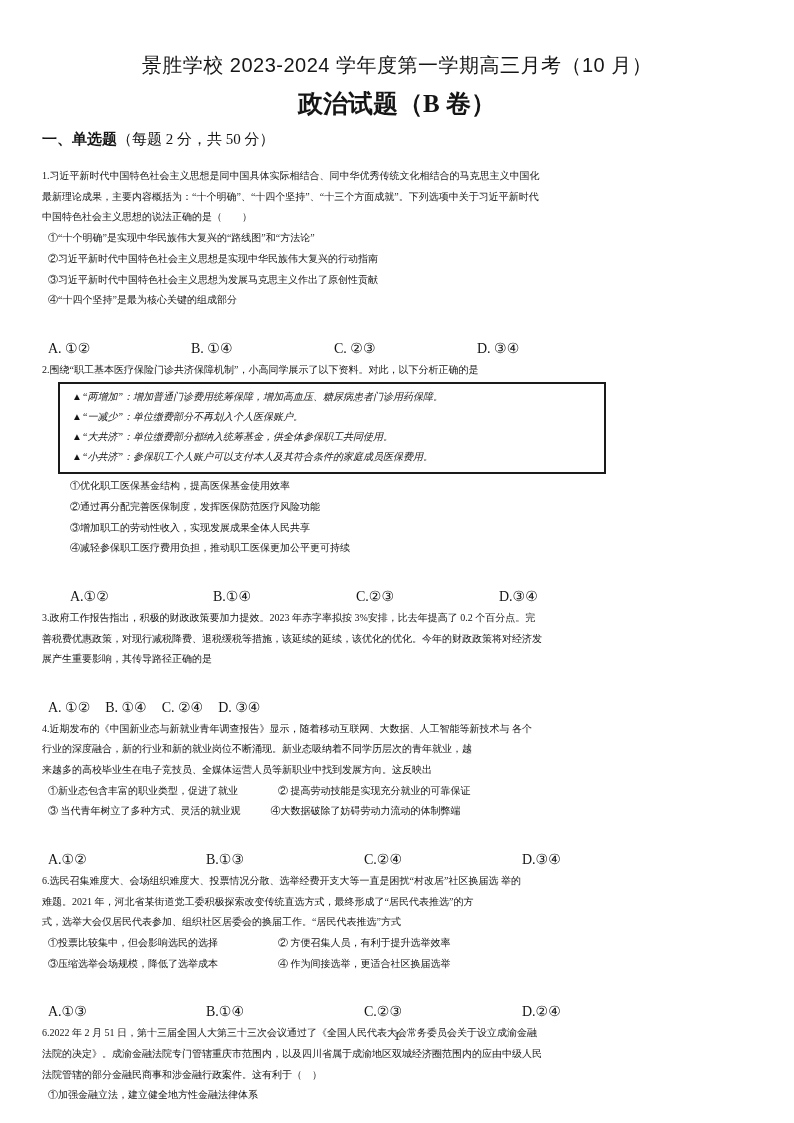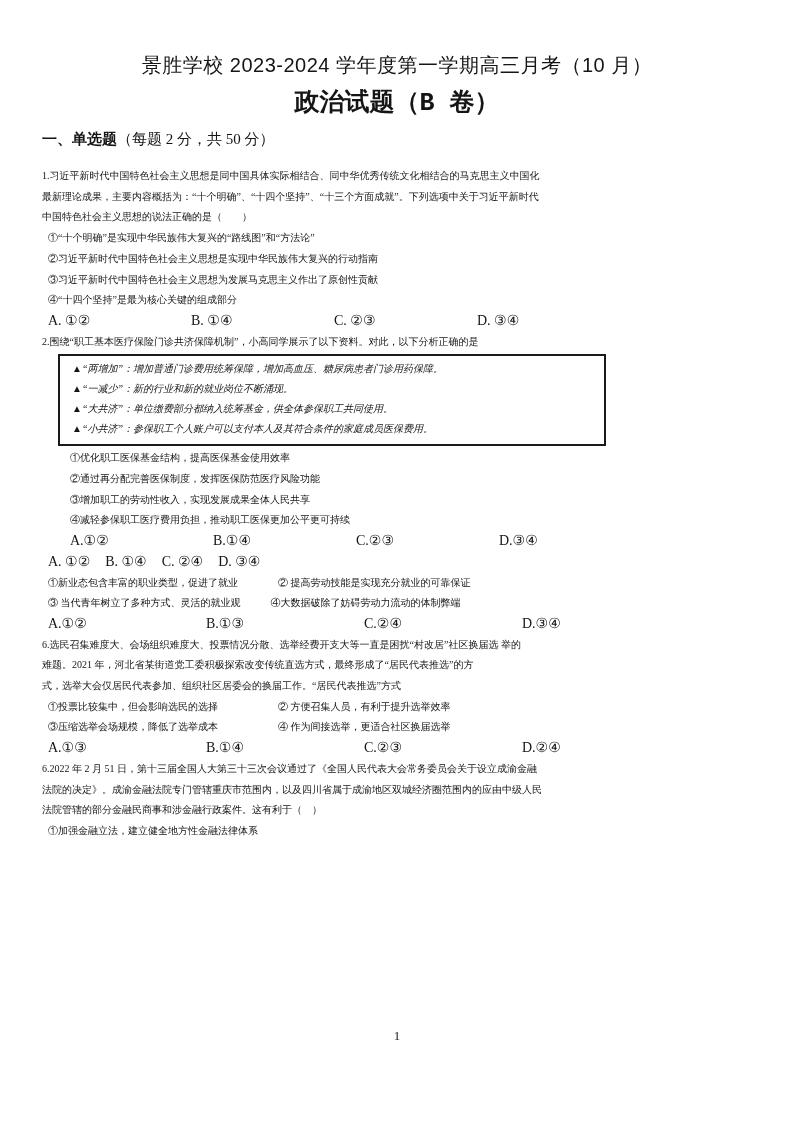--- a/index.html
+++ b/index.html
@@ -24,21 +24,21 @@
     text-align: center;
     font-family: "Liberation Sans", "DejaVu Sans", sans-serif;
     font-weight: normal;
     font-size: 20px;
     line-height: 26px;
     letter-spacing: 0.5px;
   }
   .exam-subtitle {
     margin: 0 0 7px 0;
     text-align: center;
-    font-family: Liberation Mono, monospace;
+    font-family: Liberation Serif, serif;
     font-weight: bold;
     font-size: 25px;
     line-height: 33px;
   }
   .section-header {
     font-size: 15px;
     line-height: 23px;
     margin-bottom: 15px;
     white-space: pre;
   }
@@ -62,21 +62,21 @@
   }
   .resource-box .line {
     font-style: italic;
     line-height: 20px;
   }
   .options {
     font-size: 14px;
     line-height: 20.7px;
     white-space: pre;
   }
-  .options .option { display: inline-block; }
+  .options .option { display: inline-block; margin-top: 28px; }
   .options.w143 .option { width: 143px; }
   .options.w158 .option { width: 158px; }
   .options.w143 .option:last-child,
   .options.w158 .option:last-child { width: auto; }
   .options.compact .option { margin-right: 15px; }
   .options.compact .option:last-child { margin-right: 0; }
   .page-footer {
     position: absolute;
     top: 1028px;
     left: 0;
@@ -111,38 +111,48 @@
       </div>
     <div class="options w143 indent-sm"><span class="option">A. ①②</span><span class="option">B. ①④</span><span class="option">C. ②③</span><span class="option">D. ③④</span></div>
   </div>
 
   <div class="question">
     <div>
         <div class="line">2.围绕“职工基本医疗保险门诊共济保障机制”，小高同学展示了以下资料。对此，以下分析正确的是</div>
       </div>
     <div class="resource-box">
         <div class="line">▲“两增加”：增加普通门诊费用统筹保障，增加高血压、糖尿病患者门诊用药保障。</div>
-        <div class="line">▲“一减少”：新的行业和新的就业岗位不断涌现。</div>
+        <div class="line">▲“一减少”：单位缴费部分不再划入个人医保账户。</div>
         <div class="line">▲“大共济”：单位缴费部分都纳入统筹基金，供全体参保职工共同使用。</div>
         <div class="line">▲“小共济”：参保职工个人账户可以支付本人及其符合条件的家庭成员医保费用。</div>
       </div>
     <div class="indent-md">
         <div class="line">①优化职工医保基金结构，提高医保基金使用效率</div>
         <div class="line">②通过再分配完善医保制度，发挥医保防范医疗风险功能</div>
         <div class="line">③增加职工的劳动性收入，实现发展成果全体人民共享</div>
         <div class="line">④减轻参保职工医疗费用负担，推动职工医保更加公平更可持续</div>
       </div>
     <div class="options w143 indent-md"><span class="option">A.①②</span><span class="option">B.①④</span><span class="option">C.②③</span><span class="option">D.③④</span></div>
   </div>
 
   <div class="question">
+    <div>
+        <div class="line">3.政府工作报告指出，积极的财政政策要加力提效。2023 年赤字率拟按 3%安排，比去年提高了 0.2 个百分点。完</div>
+        <div class="line">善税费优惠政策，对现行减税降费、退税缓税等措施，该延续的延续，该优化的优化。今年的财政政策将对经济发</div>
+        <div class="line">展产生重要影响，其传导路径正确的是</div>
+      </div>
     <div class="options compact indent-sm"><span class="option">A. ①②</span><span class="option">B. ①④</span><span class="option">C. ②④</span><span class="option">D. ③④</span></div>
   </div>
 
   <div class="question">
+    <div>
+        <div class="line">4.近期发布的《中国新业态与新就业青年调查报告》显示，随着移动互联网、大数据、人工智能等新技术与 各个</div>
+        <div class="line">行业的深度融合，新的行业和新的就业岗位不断涌现。新业态吸纳着不同学历层次的青年就业，越</div>
+        <div class="line">来越多的高校毕业生在电子竞技员、全媒体运营人员等新职业中找到发展方向。这反映出</div>
+      </div>
     <div class="indent-sm">
         <div class="line">①新业态包含丰富的职业类型，促进了就业　　　　② 提高劳动技能是实现充分就业的可靠保证</div>
         <div class="line">③ 当代青年树立了多种方式、灵活的就业观　　　④大数据破除了妨碍劳动力流动的体制弊端</div>
       </div>
     <div class="options w158 indent-sm"><span class="option">A.①②</span><span class="option">B.①③</span><span class="option">C.②④</span><span class="option">D.③④</span></div>
   </div>
 
   <div class="question">
     <div>
         <div class="line">6.选民召集难度大、会场组织难度大、投票情况分散、选举经费开支大等一直是困扰“村改居”社区换届选 举的</div>

